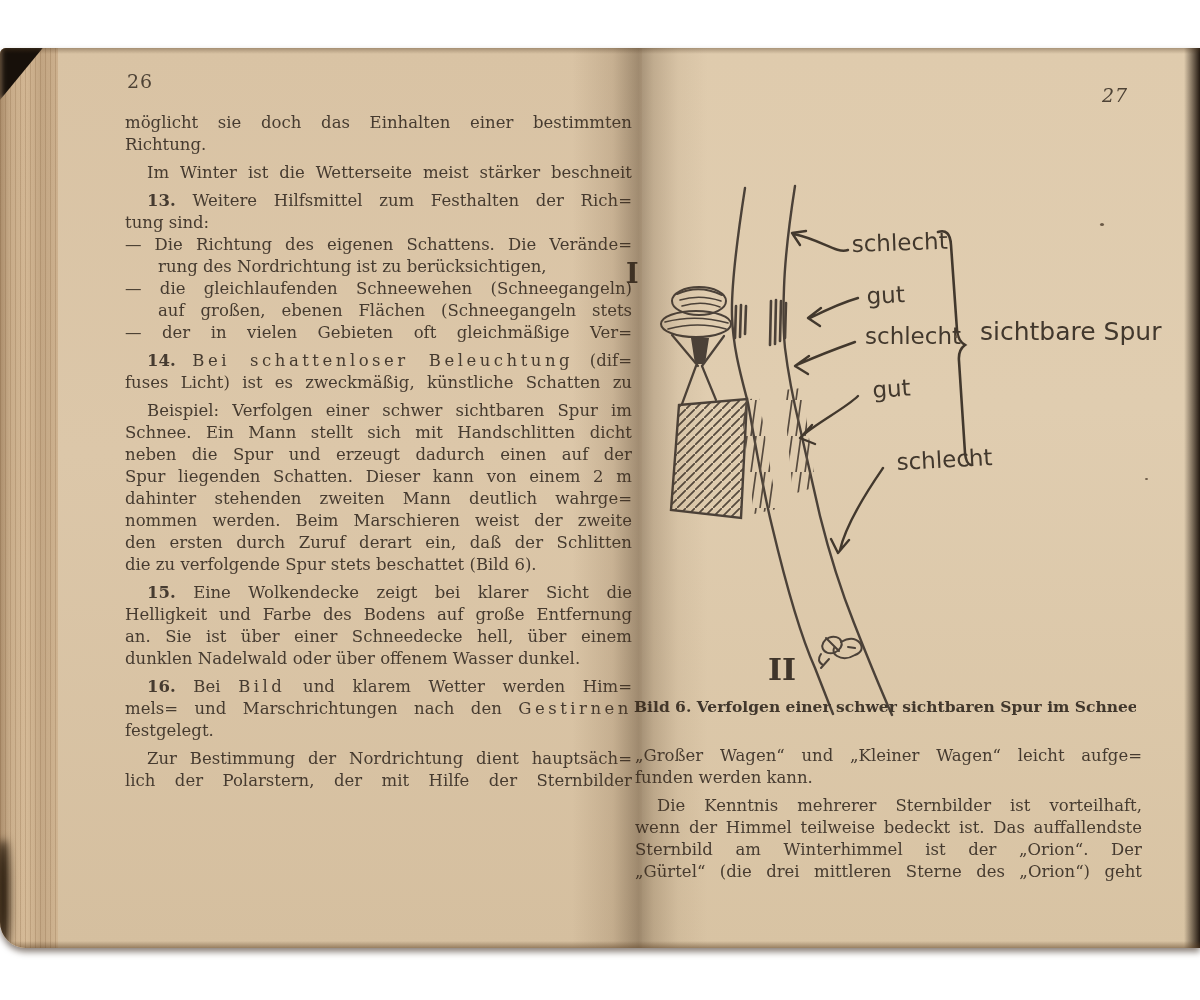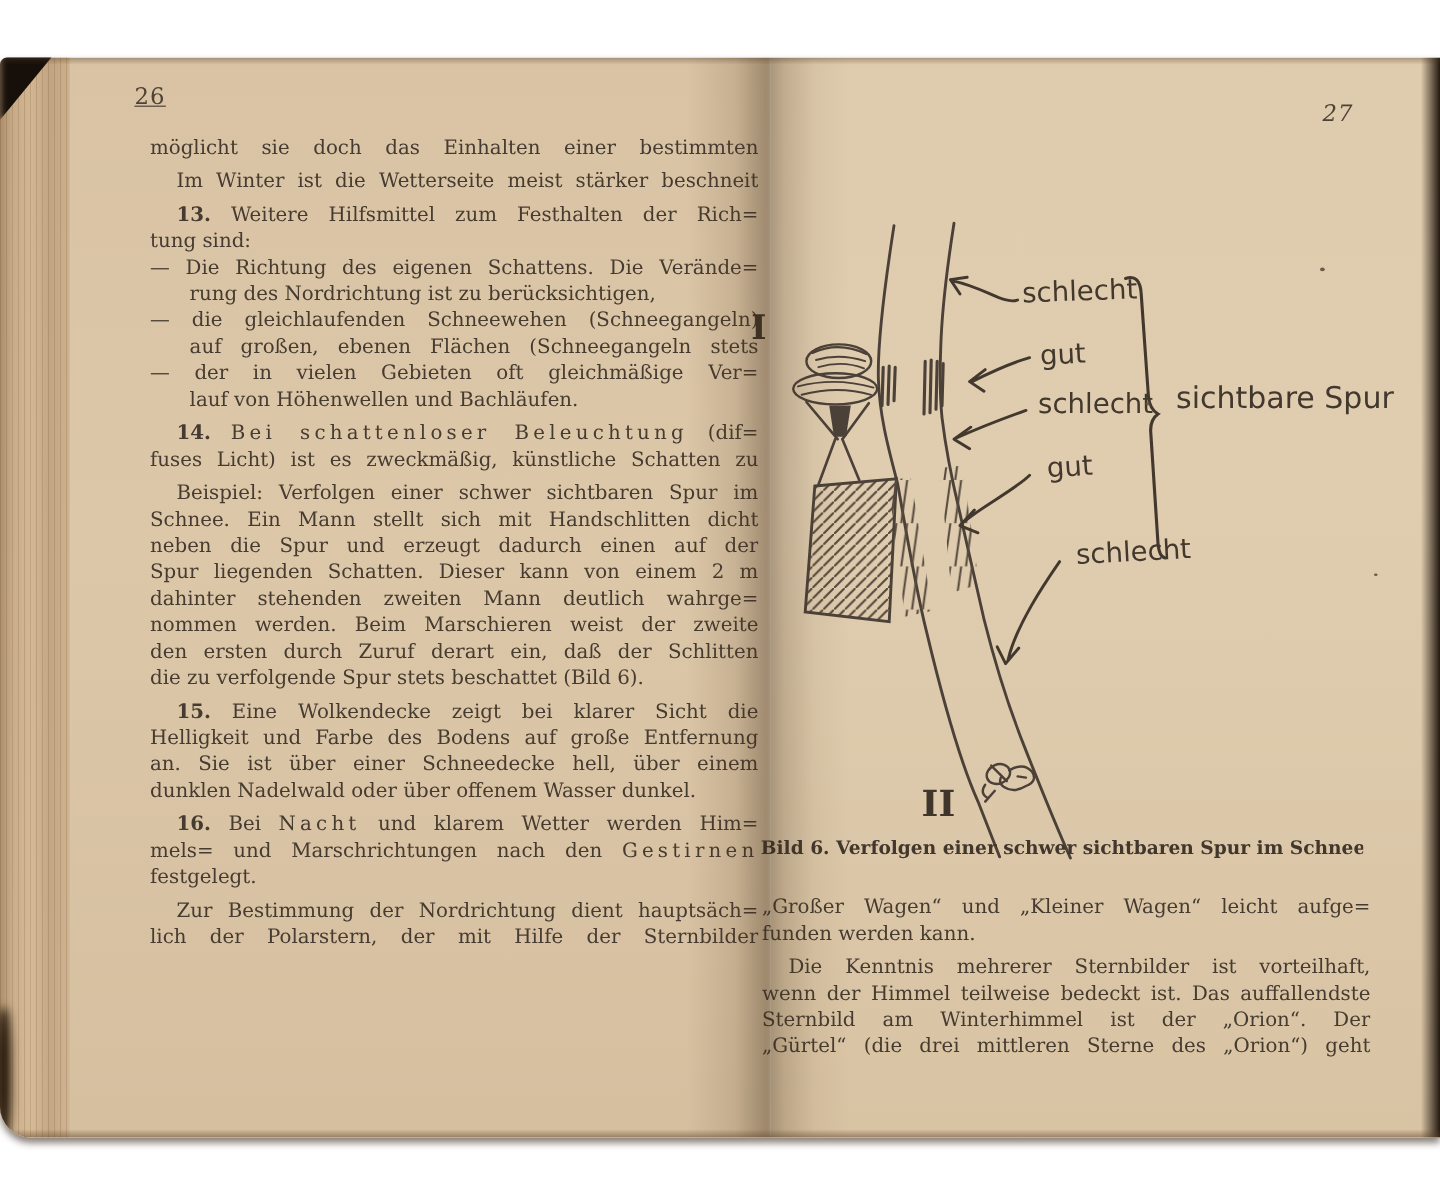--- a/index.html
+++ b/index.html
@@ -32,21 +32,21 @@
   .cover-smudge-bottom { position:absolute; left:-3px; bottom:-2px; width:12px; height:110px; z-index:4;
       background:#241709; filter:blur(4px); border-radius:40%; }
 
   .gutter { position:absolute; left:572px; top:0; width:136px; height:900px; z-index:5; pointer-events:none;
       background:linear-gradient(90deg, rgba(84,56,28,0) 0%, rgba(84,56,28,.14) 30%,
                  rgba(58,38,18,.36) 49%, rgba(70,46,22,.20) 60%, rgba(84,56,28,.06) 78%, rgba(84,56,28,0) 100%); }
   .right-edge { position:absolute; left:1184px; top:0; width:16px; height:900px; z-index:5;
       background:linear-gradient(90deg, rgba(38,27,17,0) 0%, rgba(38,27,17,.45) 45%, #221810 100%); }
 
   .pagenum { position:absolute; color:#4e4336; font-size:19px; letter-spacing:1px; z-index:2; }
-  .pagenum.n26 { left:112px; top:22px;text-decoration:underline; }
+  .pagenum.n26 { left:127px; top:22px; }
   .pagenum.n27 { left:1102px; top:36px;font-style:italic; }
 
   .textblock { position:absolute; width:507px; color:#463b30; font-size:16.5px;
       line-height:22px; z-index:2; overflow:hidden; }
   .tb-left  { left:125px; top:64px;  height:822px; }
   .tb-right { left:635px; top:697px; height:190px; }
   .line { white-space:normal; }
   .line.just { text-align:justify; text-align-last:justify; }
   .line.gap  { margin-top:6px; }
   .line.ind1 { text-indent:22px; }
@@ -78,44 +78,44 @@
     <div class="fore-edge"></div>
     <div class="cover-wedge-top"></div>
     <div class="cover-smudge-bottom"></div>
 
     <div class="pagenum n26">26</div>
     <div class="pagenum n27">27</div>
 
     <div class="textblock tb-left">
 
     <div class="line just ind0"><span>möglicht sie doch das Einhalten einer bestimmten</span></div>
+        <div class="line ind0"><span>Richtung.</span></div>
         <div class="line just gap ind1"><span>Im Winter ist die Wetterseite meist stärker beschneit</span></div>
         <div class="line just gap ind1"><span class="b">13.</span><span> Weitere Hilfsmittel zum Festhalten der Rich=</span></div>
         <div class="line ind0"><span>tung sind:</span></div>
         <div class="line just ind0"><span>— Die Richtung des eigenen Schattens. Die Verände=</span></div>
         <div class="line ind2"><span>rung des Nordrichtung ist zu berücksichtigen,</span></div>
         <div class="line just ind0"><span>— die gleichlaufenden Schneewehen (Schneegangeln)</span></div>
         <div class="line just ind2"><span>auf großen, ebenen Flächen (Schneegangeln stets</span></div>
         <div class="line just ind0"><span>— der in vielen Gebieten oft gleichmäßige Ver=</span></div>
-        <div class="line ind2"><span>lauf von Höhenwellen und Bachläufen.</span></div>
         <div class="line just gap ind1"><span class="b">14.</span><span> </span><span class="sp">Bei schattenloser Beleuchtung</span><span> (dif=</span></div>
         <div class="line just ind0"><span>fuses Licht) ist es zweckmäßig, künstliche Schatten zu</span></div>
         <div class="line just gap ind1"><span>Beispiel: Verfolgen einer schwer sichtbaren Spur im</span></div>
         <div class="line just ind0"><span>Schnee. Ein Mann stellt sich mit Handschlitten dicht</span></div>
         <div class="line just ind0"><span>neben die Spur und erzeugt dadurch einen auf der</span></div>
         <div class="line just ind0"><span>Spur liegenden Schatten. Dieser kann von einem 2 m</span></div>
         <div class="line just ind0"><span>dahinter stehenden zweiten Mann deutlich wahrge=</span></div>
         <div class="line just ind0"><span>nommen werden. Beim Marschieren weist der zweite</span></div>
         <div class="line just ind0"><span>den ersten durch Zuruf derart ein, daß der Schlitten</span></div>
         <div class="line ind0"><span>die zu verfolgende Spur stets beschattet (Bild 6).</span></div>
         <div class="line just gap ind1"><span class="b">15.</span><span> Eine Wolkendecke zeigt bei klarer Sicht die</span></div>
         <div class="line just ind0"><span>Helligkeit und Farbe des Bodens auf große Entfernung</span></div>
         <div class="line just ind0"><span>an. Sie ist über einer Schneedecke hell, über einem</span></div>
         <div class="line ind0"><span>dunklen Nadelwald oder über offenem Wasser dunkel.</span></div>
-        <div class="line just gap ind1"><span class="b">16.</span><span> Bei </span><span class="sp">Nacht</span><span> und klarem Wetter werden Him=</span></div>
+        <div class="line just gap ind1"><span class="b">16.</span><span> Bei </span><span class="sp">Bild</span><span> und klarem Wetter werden Him=</span></div>
         <div class="line just ind0"><span>mels= und Marschrichtungen nach den </span><span class="sp">Gestirnen</span></div>
         <div class="line ind0"><span>festgelegt.</span></div>
         <div class="line just gap ind1"><span>Zur Bestimmung der Nordrichtung dient hauptsäch=</span></div>
         <div class="line just ind0"><span>lich der Polarstern, der mit Hilfe der Sternbilder</span></div>
       </div>
 
     <svg class="figure" viewBox="0 0 560 592" fill="none" stroke-linecap="round">
       <defs>
         <pattern id="h45" width="9" height="9" patternUnits="userSpaceOnUse">
           <path d="M 0,9 L 9,0" stroke="#564a3e" stroke-width="1.8"></path>

